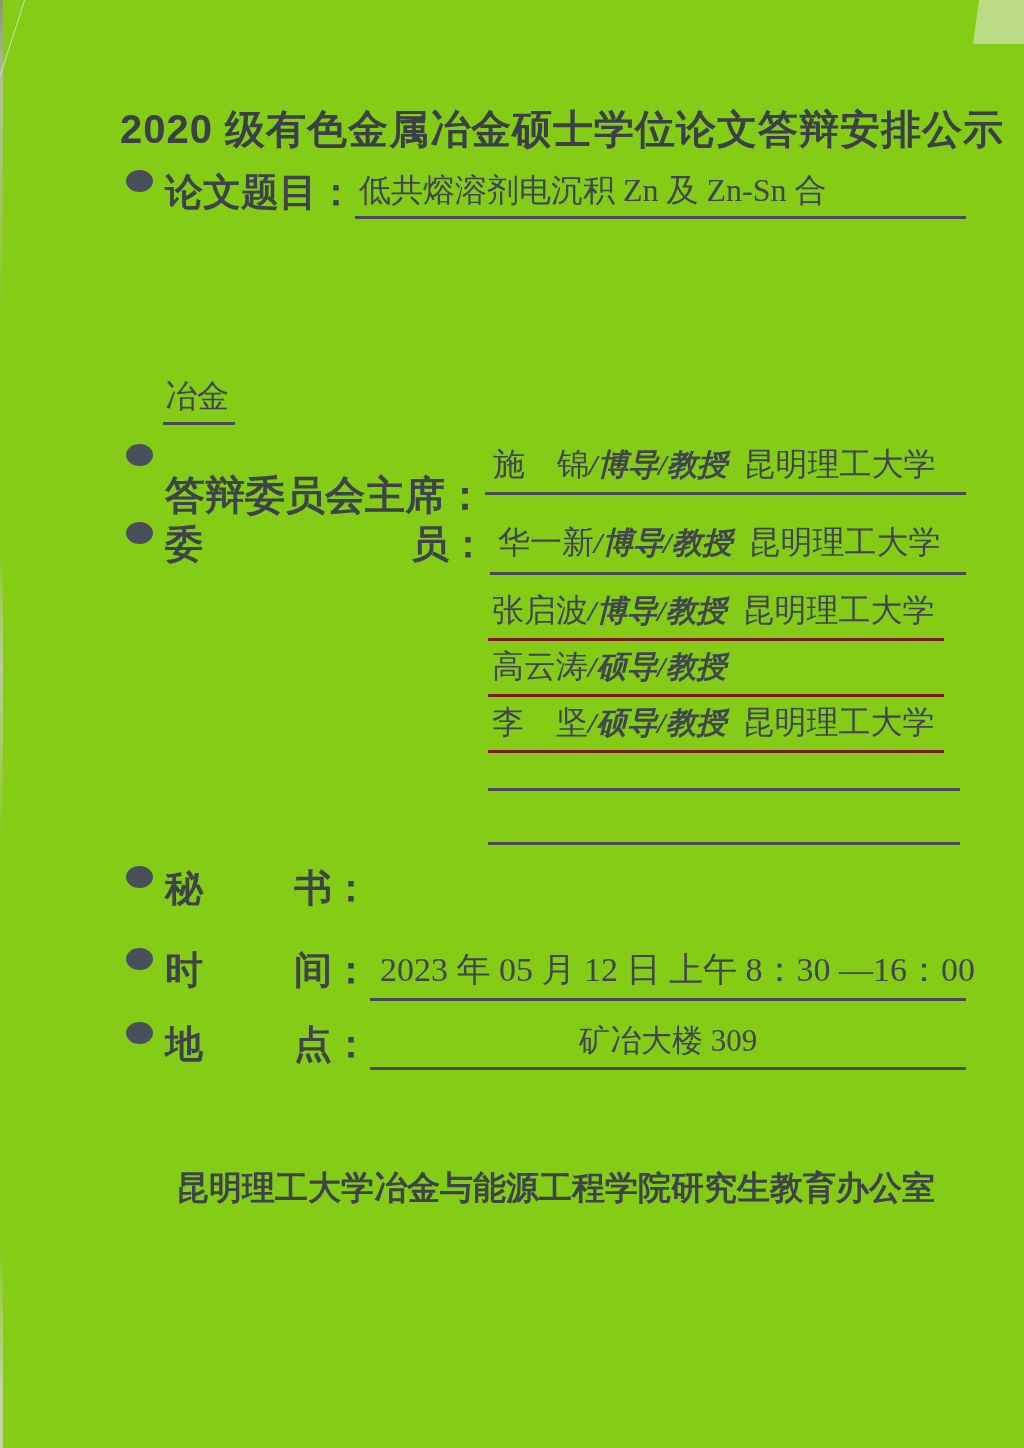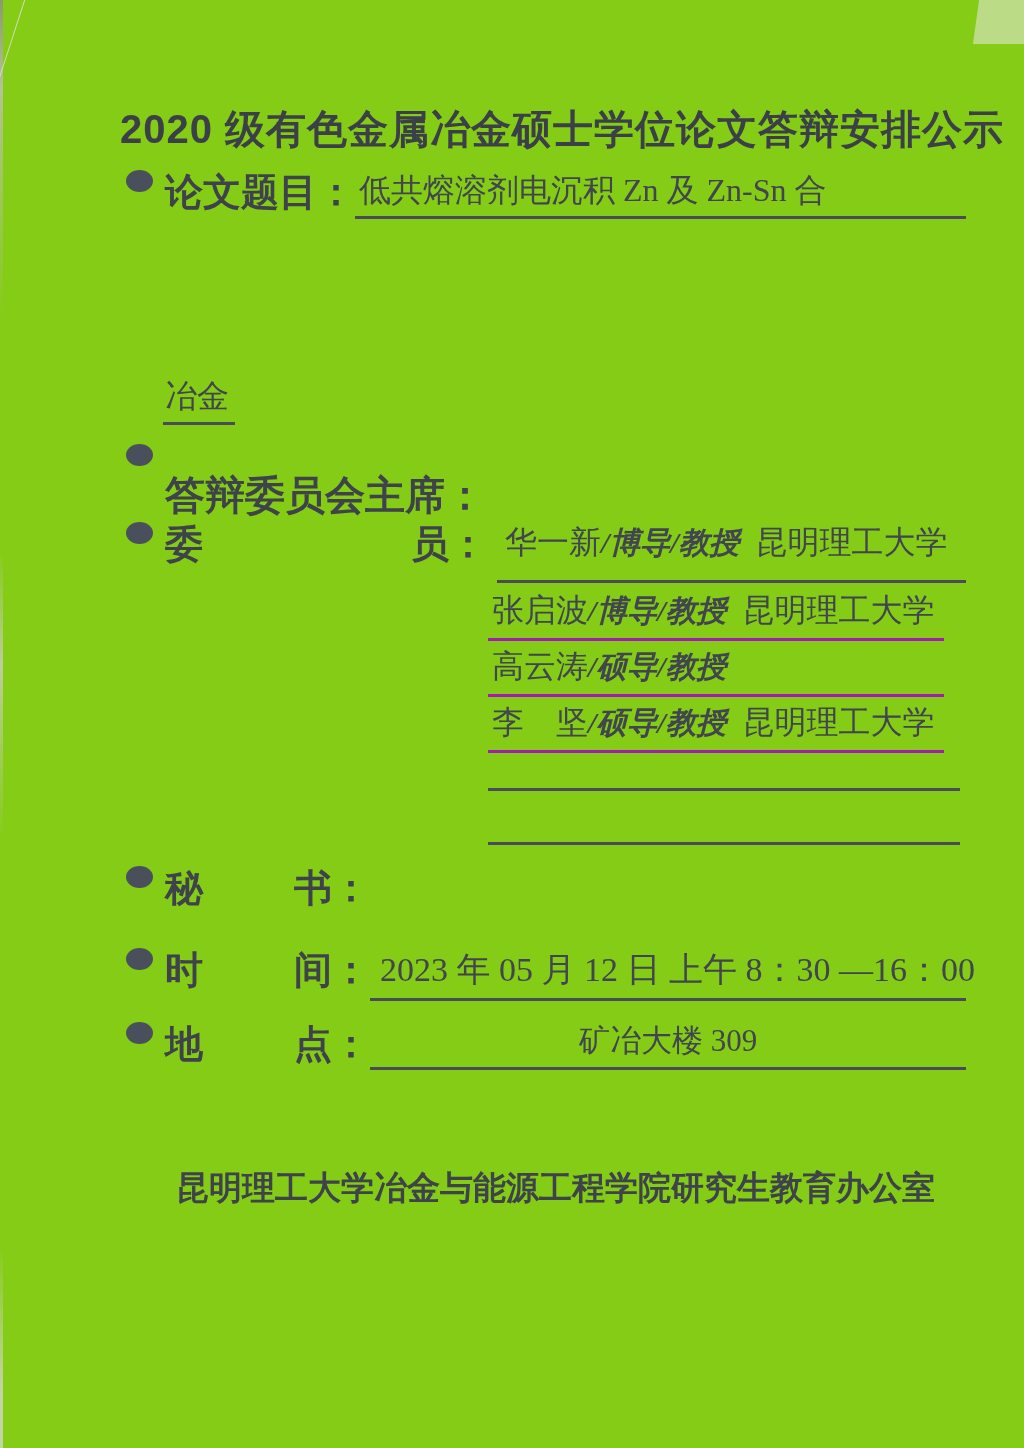--- a/index.html
+++ b/index.html
@@ -60,21 +60,21 @@
   .val-sm{font-size:32px;line-height:1.3;}
   .val-md{font-size:34px;line-height:1.3;}
   .val-lg{font-size:31px;line-height:1.2;}
   .ttl{font-style:italic;font-weight:bold;font-size:0.95em;}
   .aff{margin-left:16px;}
   .aff-wide{margin-left:30px;}
   .center{text-align:center;}
   .member-row{
     position:absolute;left:488px;right:80px;
     display:flex;align-items:baseline;white-space:nowrap;
-    border-bottom:3px solid #a21caf;padding:0 4px 6px 4px;
+    border-bottom:3px solid #7f1d1d;padding:0 4px 6px 4px;
   }
   .blank-line{
     position:absolute;left:488px;right:64px;height:0;
     border-bottom:3px solid #474c55;
   }
   .footer-line{
     position:absolute;white-space:nowrap;color:#3d424b;
   }
   .footer-org{top:1166px;right:89px;font-weight:bold;font-size:33px;}
   .footer-date{top:1229px;right:94px;font-size:32px;}
@@ -96,29 +96,32 @@
     <span class="val ul flex1" style="padding:0 4px 6px 4px">低共熔溶剂电沉积 Zn 及 Zn-Sn 合</span>
   </div>
 
   <div class="row" style="top:376px;left:163px">
     <span class="val ul" style="padding:0 6px 6px 2px">冶金</span>
   </div>
 
   <div class="row" style="top:444px">
     <span class="bullet"></span>
     <span class="lbl lbl-sm">答辩委员会主席：</span>
+    <span class="val-sm ul flex1" style="padding:0 4px 6px 8px">
+      <span>施　锦</span><span class="ttl">/博导/教授</span><span class="aff">昆明理工大学</span>
+    </span>
   </div>
 
   <div class="row" style="top:522px">
     <span class="bullet"></span>
     <span class="lblbox w322">
       <span class="lbl">委</span>
       <span class="lbl">员：</span>
     </span>
-    <span class="val-sm ul flex1" style="padding:0 4px 16px 8px;margin-left:10px">
+    <span class="val-sm ul flex1" style="padding:0 4px 8px 8px;margin-left:3px">
       <span>华一新</span><span class="ttl">/博导/教授</span><span class="aff">昆明理工大学</span>
     </span>
   </div>
 
   <div class="member-row val-sm" style="top:590px">
     <span>张启波</span>
       <span class="ttl">/博导/教授</span>
       <span class="aff">昆明理工大学</span>
   </div>
   <div class="member-row val-sm" style="top:646px">

